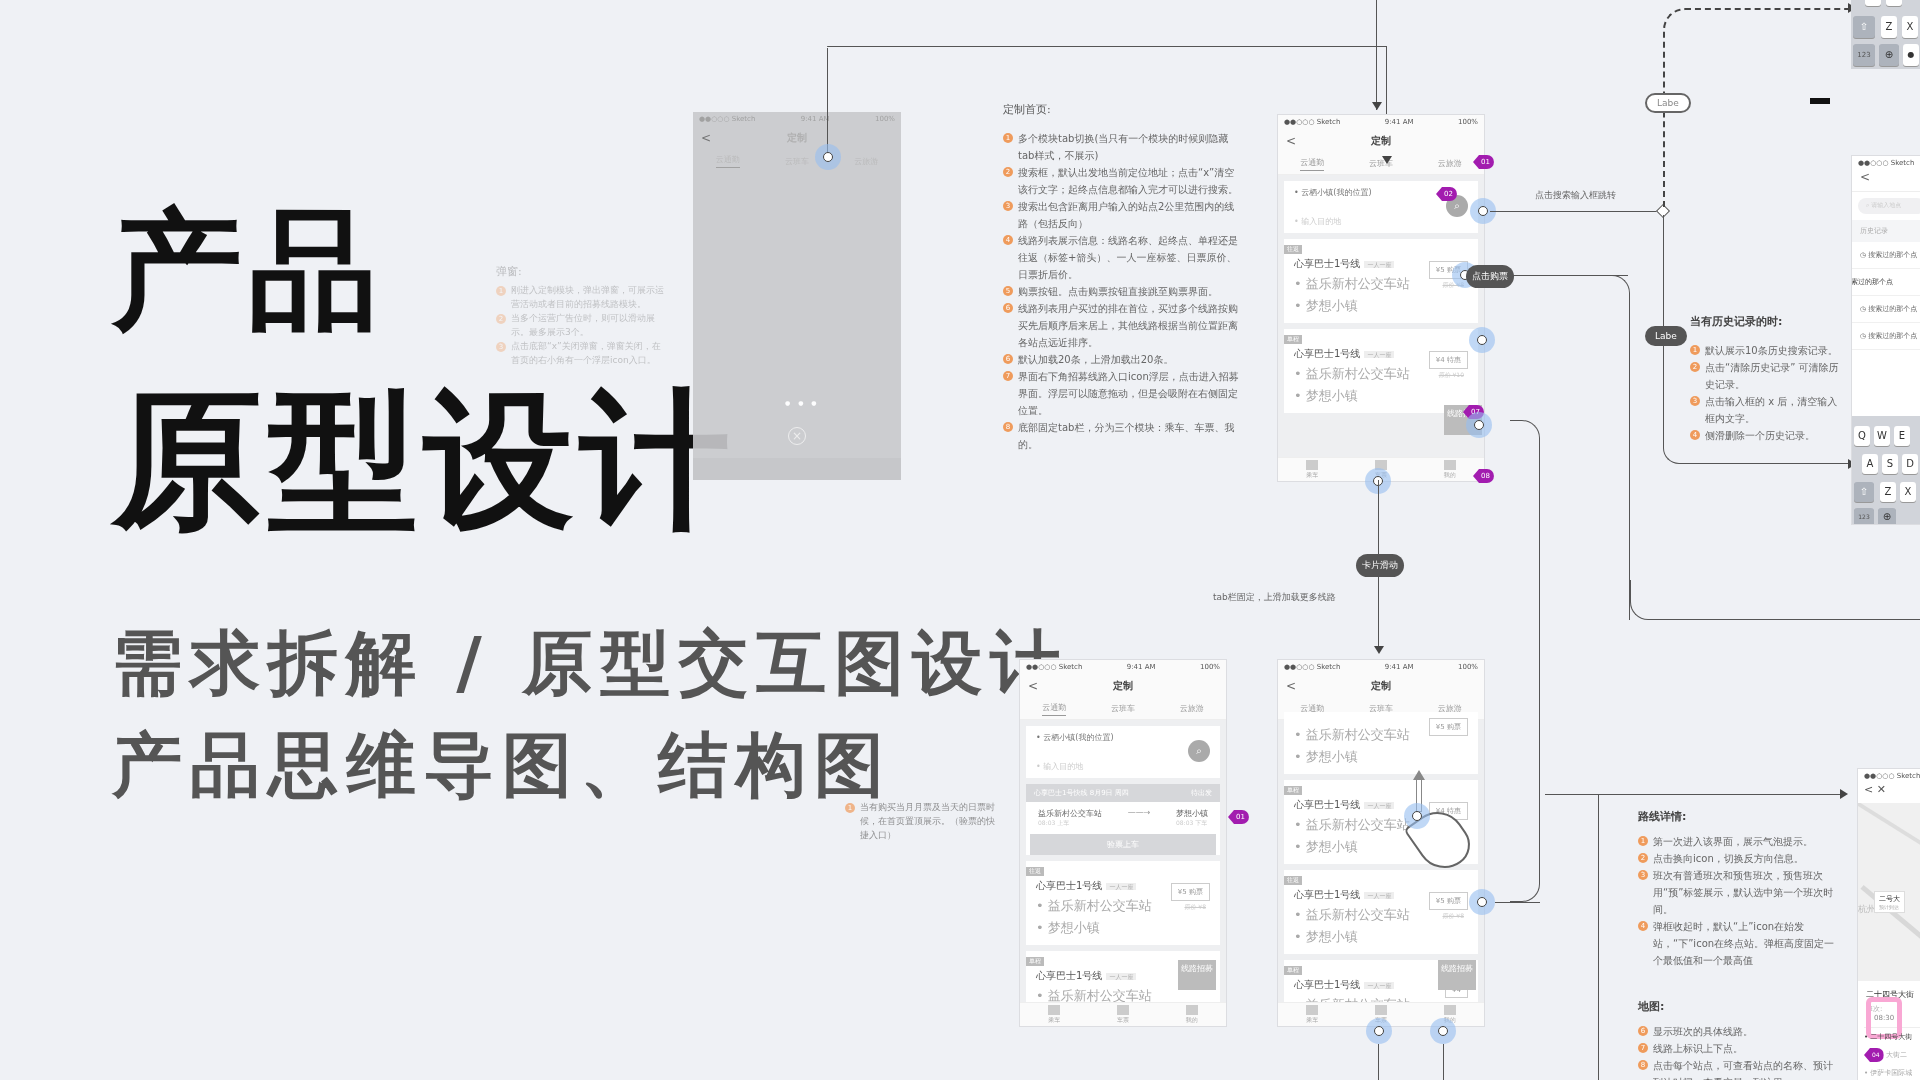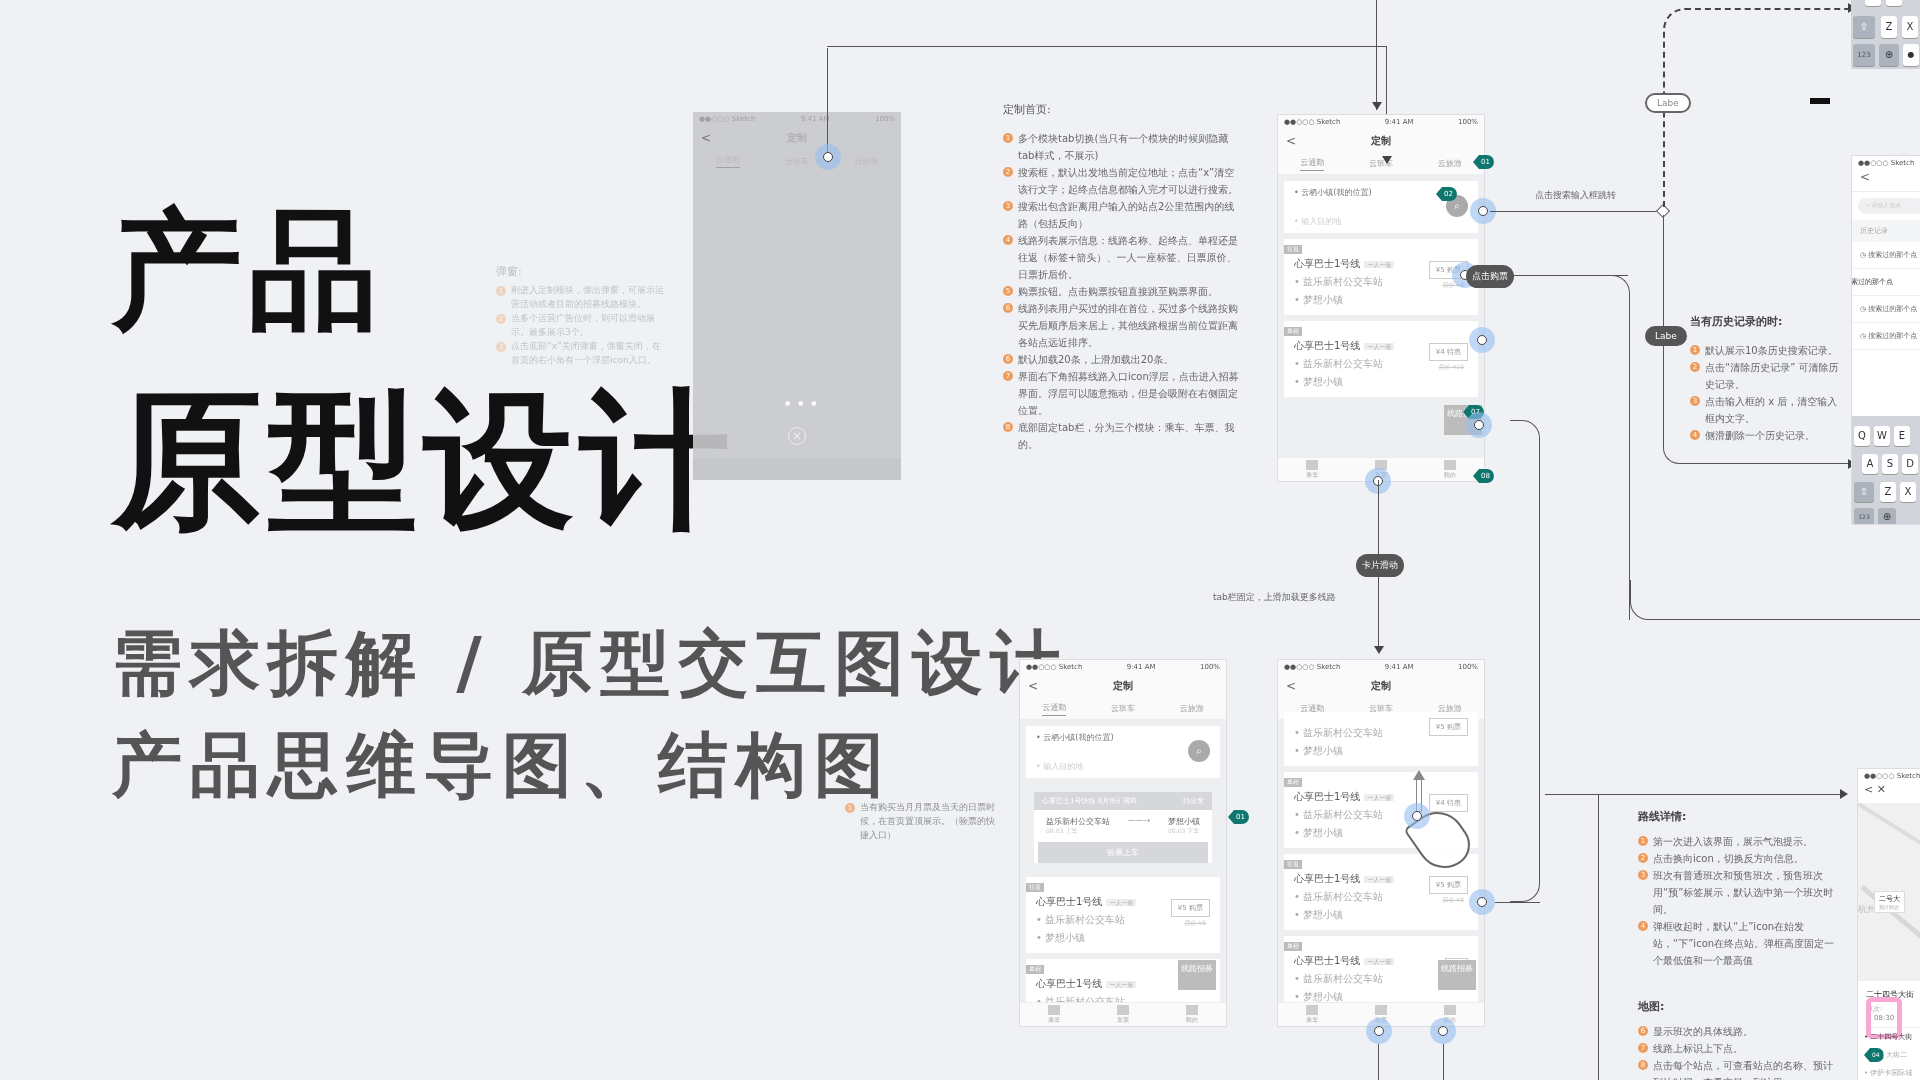--- a/index.html
+++ b/index.html
@@ -15,37 +15,37 @@
 .tabs{display:flex;justify-content:space-around;height:22px;align-items:center;background:#fafafa;font-size:8px;color:#999;border-bottom:1px solid #eee}
 .tabs .on{border-bottom:1px solid #999;padding-bottom:2px}
 .search{margin:6px;background:#fff;height:52px;position:relative;font-size:8px;padding:6px 10px}
 .search .l1{color:#777}
 .search .l2{color:#ccc;margin-top:18px}
 .search .sbtn{position:absolute;right:10px;top:14px;width:22px;height:22px;border-radius:50%;background:#aaa;color:#fff;text-align:center;line-height:22px;font-size:10px}
 .card{margin:6px;background:#fff;padding:4px 10px 8px;position:relative}
 .card .tag{display:inline-block;background:#bbb;color:#fff;font-size:6px;padding:0 3px;margin-left:-10px}
 .card .name{font-size:10px;color:#555;margin-top:3px}
 .card .name small{font-size:6px;background:#eee;color:#aaa;padding:0 3px;margin-left:4px}
-.card .st{font-size:10px;color:#aaa;margin-top:4px}
+.card .st{font-size:13px;color:#aaa;margin-top:4px}
 .card .price{position:absolute;right:10px;top:22px;border:1px solid #ccc;font-size:7px;color:#999;padding:3px 6px}
 .card .orig{position:absolute;right:14px;top:42px;font-size:6px;color:#ccc;text-decoration:line-through}
 .bottombar{position:absolute;bottom:0;left:0;right:0;height:24px;background:#fafafa;display:flex;justify-content:space-around;align-items:center;font-size:6px;color:#aaa;border-top:1px solid #eee}
 .bottombar .bi{text-align:center}
 .bottombar .bi i{display:block;width:12px;height:10px;background:#ccc;margin:0 auto 1px}
 .float{position:absolute;width:38px;height:30px;background:#bcbcbc;color:#fff;font-size:8px;text-align:center;line-height:12px;padding-top:3px}
 .annot{position:absolute;font-size:10px;color:#666;line-height:17px}
 .annot .h{font-size:11px;color:#555;margin-bottom:12px}
 .annot .it{display:flex}
 .num{flex:0 0 10px;width:10px;height:10px;border-radius:50%;background:#ef9b5c;color:#fff;font-size:7px;text-align:center;line-height:10px;margin:3px 5px 0 0}
 .annot.faded{opacity:.35}
 .pill{position:absolute;background:#555;color:#fff;font-size:9px;border-radius:12px;padding:5px 6px}
 .pill.outline{background:#fff;color:#888;border:2px solid #666}
 .dot{position:absolute;width:26px;height:26px;border-radius:50%;background:rgba(150,190,240,.6)}
 .dot::after{content:"";position:absolute;left:8px;top:8px;width:8px;height:8px;border-radius:50%;background:#fff;border:1.5px solid #444}
-.badge{position:absolute;height:14px;background:#0f766e;color:#fff;font-size:7px;line-height:14px;padding:0 4px 0 8px;border-radius:0 7px 7px 0;clip-path:polygon(0 50%,6px 0,100% 0,100% 100%,6px 100%)}
+.badge{position:absolute;height:14px;background:#a21caf;color:#fff;font-size:7px;line-height:14px;padding:0 4px 0 8px;border-radius:0 7px 7px 0;clip-path:polygon(0 50%,6px 0,100% 0,100% 100%,6px 100%)}
 .line{position:absolute;background:#555}
 .lbl{position:absolute;font-size:9px;color:#666}
 .kb{position:absolute;background:#d1d4da;overflow:hidden}
 .key{position:absolute;background:#fff;border-radius:3px;font-size:10px;color:#333;text-align:center;box-shadow:0 1px 0 #999}
 .key.dk{background:#adb3bc}
 </style>
 </head>
 <body>
 
 <div class="hero-title" style="top:205px;font-size:130px;">产品</div>
@@ -283,21 +283,21 @@
   <div class="tabs">
     <span class="on">云通勤</span>
     <span>云班车</span>
     <span>云旅游</span>
   </div>
   <div class="search">
     <div class="l1">• 云栖小镇(我的位置)</div>
     <div class="l2">• 输入目的地</div>
     <div class="sbtn">⌕</div>
   </div>
-  <div style="margin:14px;background:#fff">
+  <div style="margin:6px;background:#fff">
     <div style="background:#d6d7da;color:#fff;font-size:7px;padding:4px 8px;display:flex;justify-content:space-between">
         <span>心享巴士1号快线 8月9日 周四</span>
         <span>待出发</span>
       </div>
     <div style="display:flex;justify-content:space-between;padding:6px 12px;font-size:8px;color:#666">
       <div>
           <div>益乐新村公交车站</div>
           <div style="font-size:6px;color:#ccc">08:03 上车</div>
         </div>
       <div style="color:#999">——→</div>

